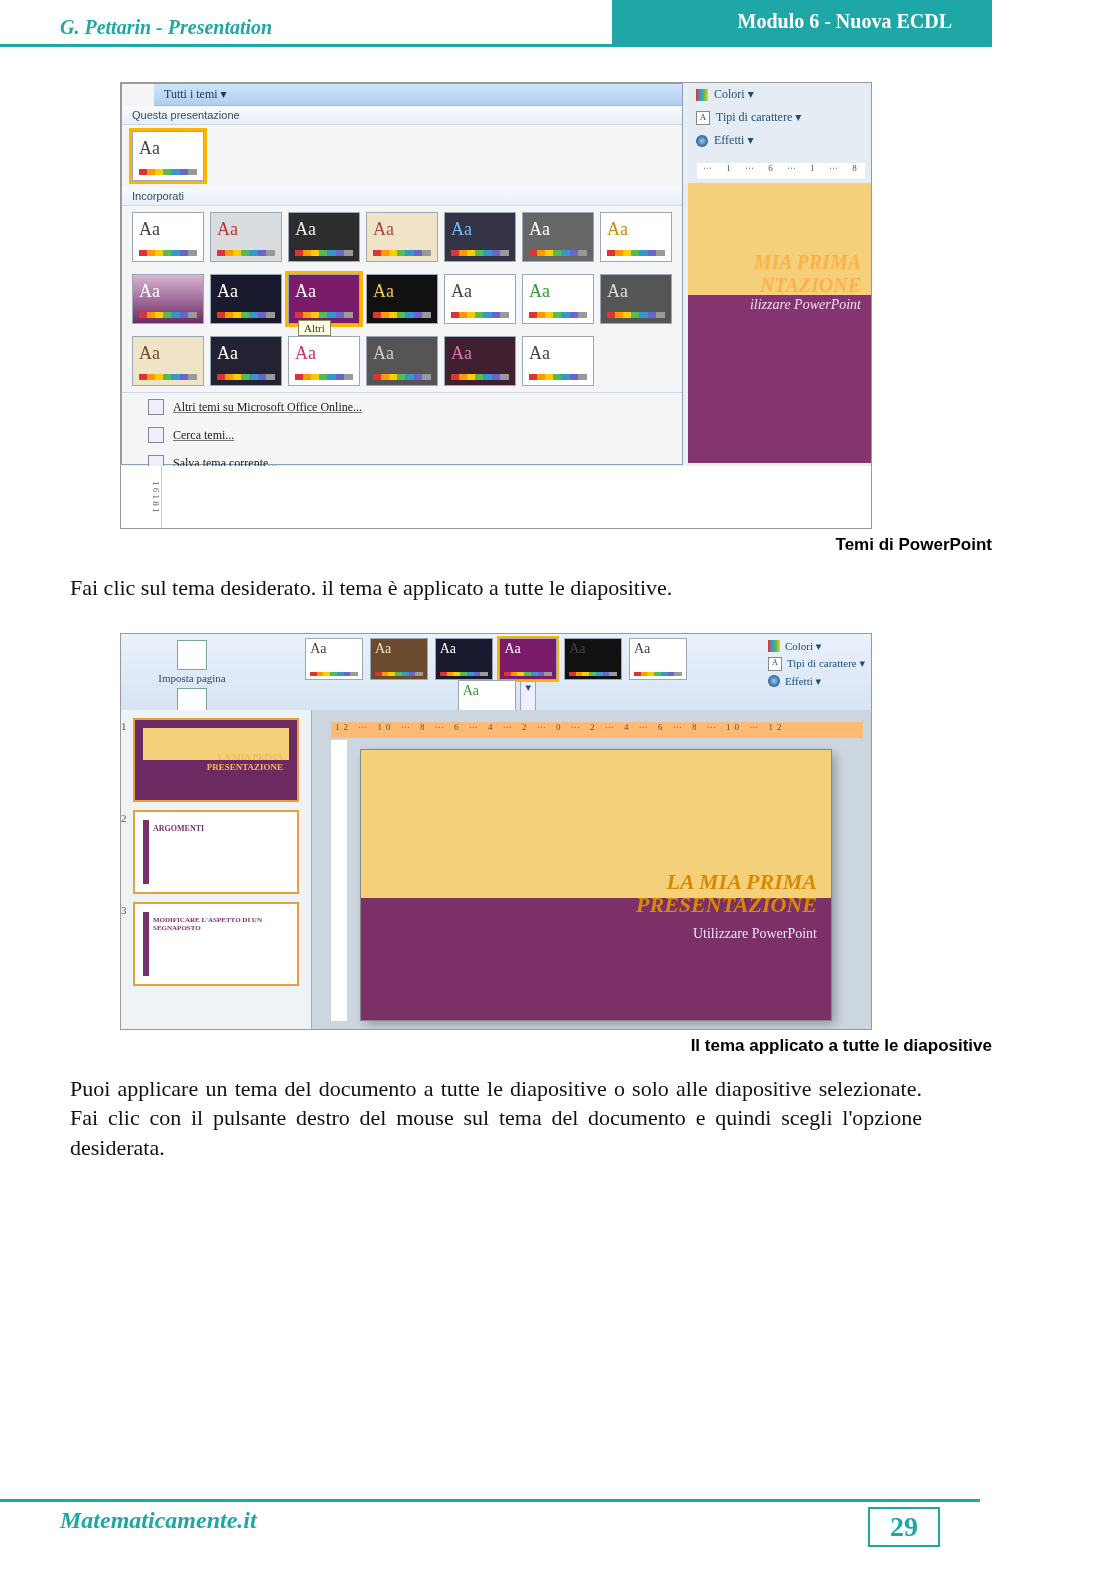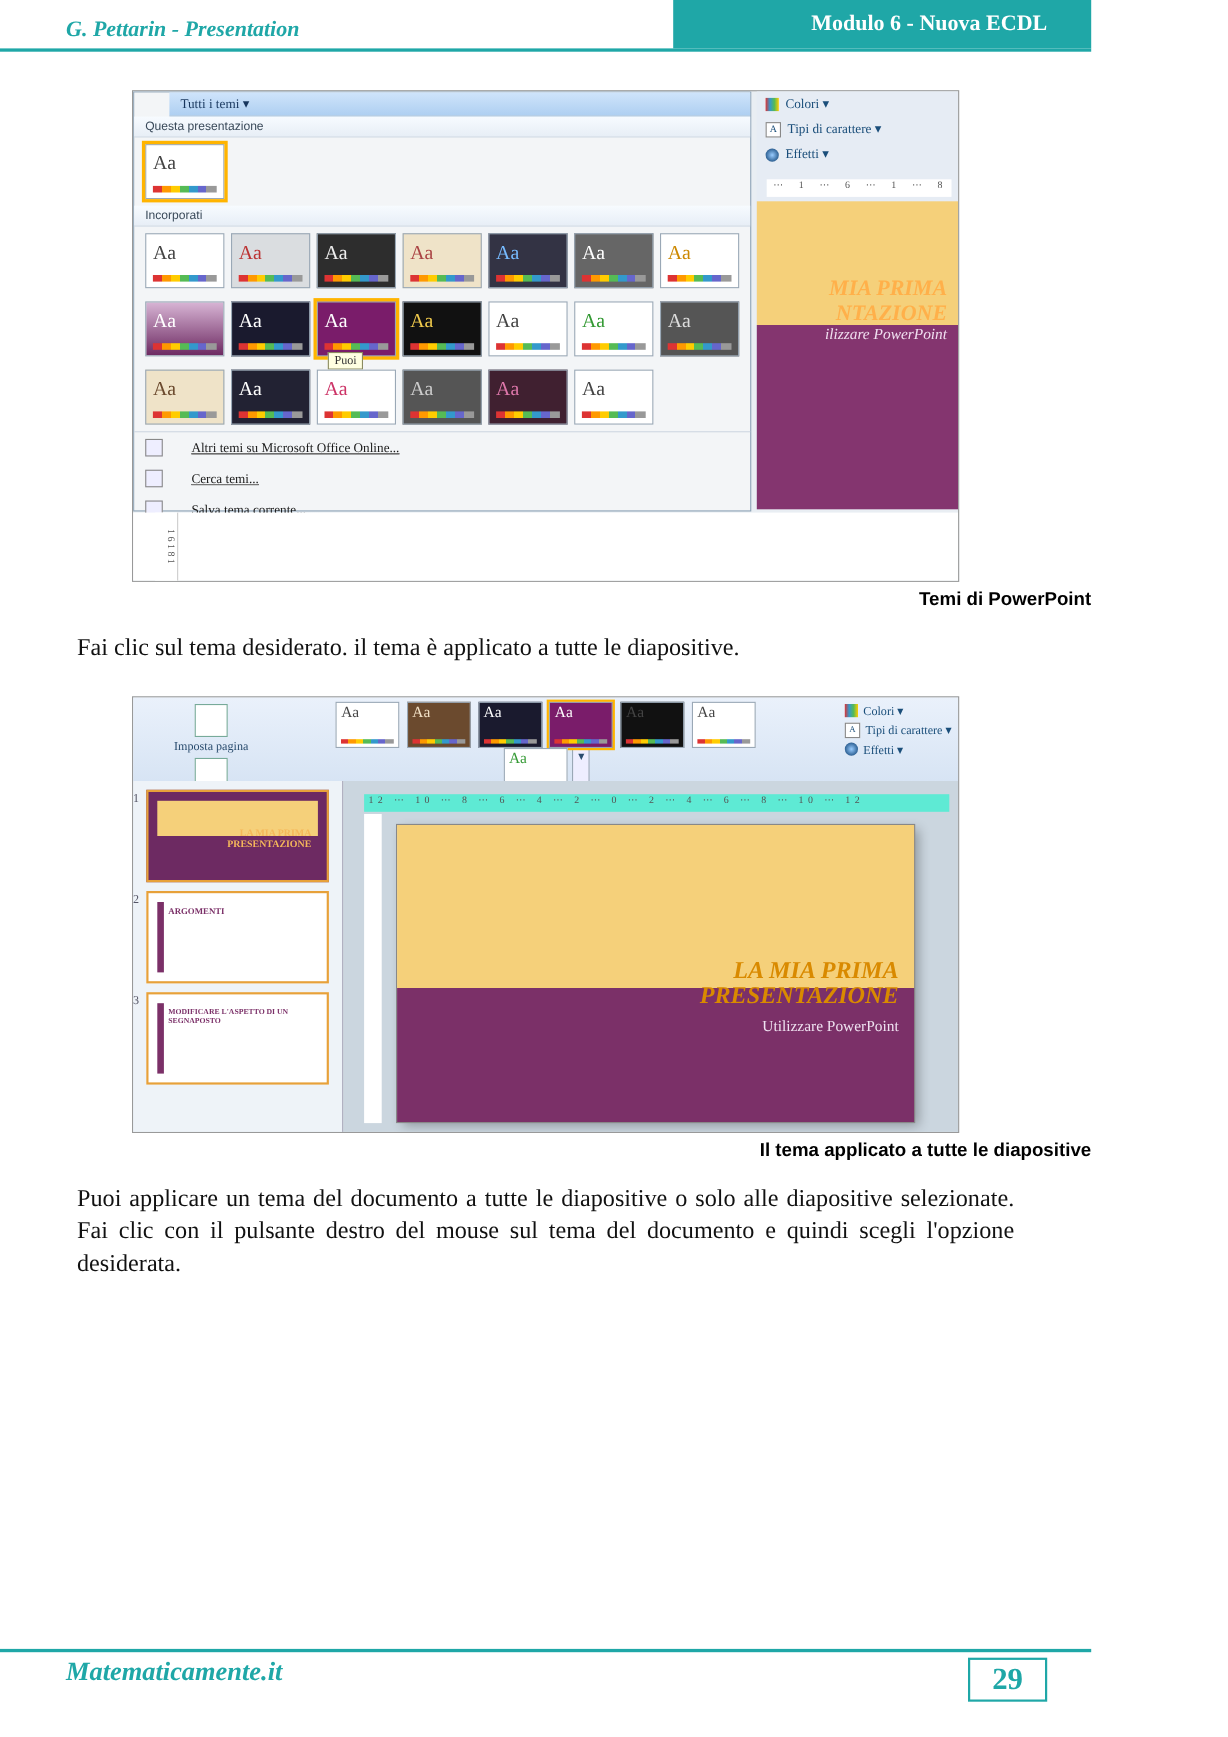--- a/index.html
+++ b/index.html
@@ -38,21 +38,21 @@
     text-align: right;
   }
   .hdr-rule {
     position: absolute;
     left: 0; right: 0; top: 44px;
     border-top: 3px solid #1fa7a7;
   }
   
   .ftr {
     position: absolute;
-    left: 0; right: 0; bottom: 30px;
+    left: 0; right: 12px; bottom: 30px;
     height: 50px;
   }
   .ftr-rule {
     position: absolute;
     left: 0; right: 0; top: 0;
     border-top: 3px solid #1fa7a7;
   }
   .ftr-left {
     position: absolute;
     left: 60px; top: 8px;
@@ -127,21 +127,21 @@
     background: linear-gradient(90deg,#d33 0 14%,#f90 0 28%,#fc0 0 42%,#5b5 0 56%,#39c 0 70%,#66c 0 84%,#999 0 100%);
   }
   .tooltip {
     position:absolute; background:#ffffe1; border:1px solid #8a8a60;
     font:11px Tahoma; color:#333; padding:1px 5px;
   }
   .panel-links {
     font:12px 'Segoe UI'; color:#1a1a1a;
     border-top:1px solid #cfd8e2;
   }
-  .panel-links div { padding:6px 10px; display:flex; gap:26px; align-items:center;text-decoration:underline;}
+  .panel-links div { padding:6px 26px; display:flex; gap:9px; align-items:center;}
   .panel-links .ul { text-decoration: underline; text-decoration-color:#777; }
   .mini-icon { width:14px; height:14px; display:inline-block; border:1px solid #888; background:#eef; }
 
   .right-strip {
     position:absolute; top:0; right:0; width:183px; height:380px;
     background:#e6ecf4;
   }
   .right-strip .opt {
     font:12px 'Segoe UI'; color:#1a4e7a; padding:4px 8px; display:flex; gap:6px; align-items:center;
   }
@@ -207,21 +207,21 @@
     position:absolute; left:240px; top:40px; width:470px; height:270px;
     background:linear-gradient(180deg,#f5d07a 0 55%, #7b3068 55% 100%);
     box-shadow:0 0 0 1px #888, 4px 4px 10px rgba(0,0,0,.3);
   }
   .main-slide .t1 { position:absolute; right:14px; top:120px; color:#d98a00;
     font:italic 800 22px Georgia; text-align:right; line-height:1.05;}
   .main-slide .t2 { position:absolute; right:14px; top:176px; color:#efe2f1;
     font:14px 'Segoe UI'; }
   .hRuler {
     position:absolute; left:210px; right:8px; top:12px; height:16px;
-    background:#5eead4; font:9px Tahoma; color:#555; white-space:nowrap; overflow:hidden;
+    background:#fdba74; font:9px Tahoma; color:#555; white-space:nowrap; overflow:hidden;
     letter-spacing:4px; padding-left:4px;
   }
   .vRuler {
     position:absolute; left:210px; top:30px; bottom:8px; width:16px;
     background:#fff; font:9px Tahoma; color:#555;
   }
   .bg-dark { background:#2d2d2d; color:#ddd; }
   .bg-mag  { background:#7a1c6a; color:#fff; }
   .bg-brn  { background:#6b4a2e; color:#f3e2c7; }
   .bg-blk  { background:#111; color:#efc94c; }
@@ -307,21 +307,21 @@
             <span class="bars"></span>
           </div>
         <div class="theme-thumb">
             <span class="aa" style="color:#393">Aa</span>
             <span class="bars"></span>
           </div>
         <div class="theme-thumb" style="background:#555">
             <span class="aa" style="color:#ddd">Aa</span>
             <span class="bars"></span>
           </div>
-        <span class="tooltip" style="left:176px; top:52px;">Puoi</span>
+        <span class="tooltip" style="left:176px; top:52px;">Altri</span>
       </div>
       <div class="theme-row">
         <div class="theme-thumb bg-tan">
             <span class="aa">Aa</span>
             <span class="bars"></span>
           </div>
         <div class="theme-thumb" style="background:#223">
             <span class="aa" style="color:#fff">Aa</span>
             <span class="bars"></span>
           </div>

